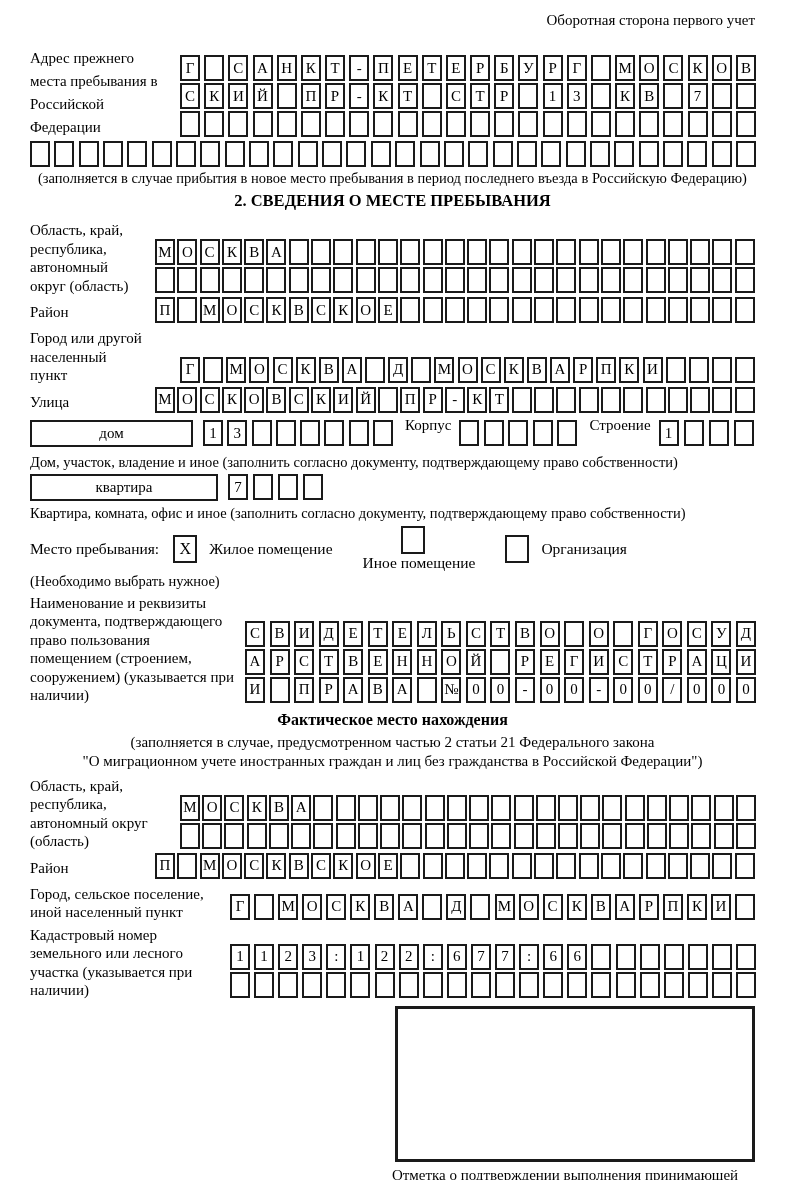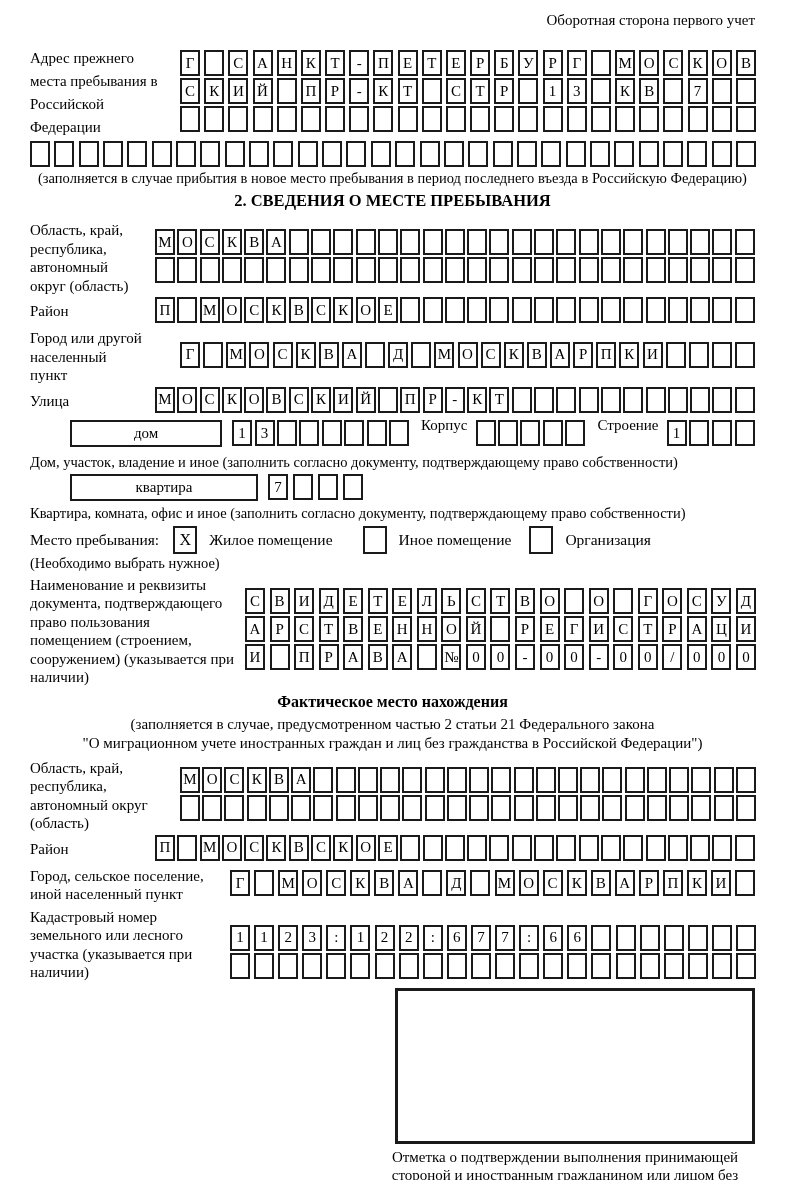--- a/index.html
+++ b/index.html
@@ -18,56 +18,56 @@
     box-sizing:border-box;flex:0 0 20px;width:20px;height:26px;
     border:2px solid #1a1a1a;background:#fff;
     display:flex;align-items:center;justify-content:center;
     font-size:15px;line-height:1;
   }
   .rw576{width:576px}.rw726{width:726px}.rw600{width:600px}
   .rw511{width:511px}.rw526{width:526px}
   .rw190{width:190px}.rw118{width:118px}.rw95{width:95px}
 
   
-  .field{display:flex;align-items:center;margin-bottom:2px;}
+  .field{display:flex;align-items:flex-end;margin-bottom:2px;}
   .flabel{font-size:15px;line-height:18.5px;box-sizing:border-box;padding:2px 10px 0 0;}
   .flabel.single{line-height:26px;padding-top:0;}
   .lw150{flex:0 0 150px}.lw125{flex:0 0 125px}.lw200{flex:0 0 200px}.lw215{flex:0 0 215px}
   .addr .flabel{line-height:23px;}
   .rows{flex:0 0 auto;}
   .indent25{margin-left:25px;}
 
   .note{font-size:14.5px;line-height:18px;}
   .center{text-align:center;}
   .note-bottom-margin{margin:1px 0 3px;}
   .sec-title{font-size:16.5px;font-weight:bold;text-align:center;margin:4px 0 8px;}
   .fakt-title{font-size:16px;font-weight:bold;text-align:center;margin:6px 0 4px;}
   .s3-note{font-size:15px;line-height:19px;text-align:center;}
 
   
   .inline-row{display:flex;align-items:center;margin:2px 0 3px;}
   .labelbox{
     box-sizing:border-box;border:2px solid #1a1a1a;height:27px;
-    display:flex;align-items:center;justify-content:center;font-size:15px;margin-left:40px;
+    display:flex;align-items:center;justify-content:center;font-size:15px;
   }
   .dom-box{width:163px;margin-right:10px;}
   .kv-box{width:188px;margin-right:10px;}
   .inline-label{font-size:15px;margin:0 8px 16px 12px;}
 
   
   .mesto-row{display:flex;align-items:center;margin:4px 0 0;font-size:15.5px;}
   .mesto-label{margin-right:14px;}
   .checkbox{
     box-sizing:border-box;width:24px;height:28px;border:2px solid #1a1a1a;
     display:flex;align-items:center;justify-content:center;font-size:16px;
   }
   .opt{display:flex;align-items:center;}
   .opt .checkbox{margin-right:12px;}
   .opt-gap1{margin-right:30px;}
-  .opt-gap2{margin-right:18px;}
+  .opt-gap2{margin-right:30px;flex-direction:column;}
   .mesto-note{width:600px;text-align:left;font-size:14.5px;line-height:18px;margin-bottom:2px;}
 
   .cad-cells{margin-top:18px;}
 
   
   .stamp-wrap{width:380px;margin-left:auto;margin-top:6px;}
   .stamp-box{box-sizing:border-box;width:360px;height:156px;border:3px solid #1a1a1a;margin-left:auto;}
   .stamp-note{font-size:15px;line-height:18.5px;text-align:center;margin-top:4px;}
 </style>
 </head>

